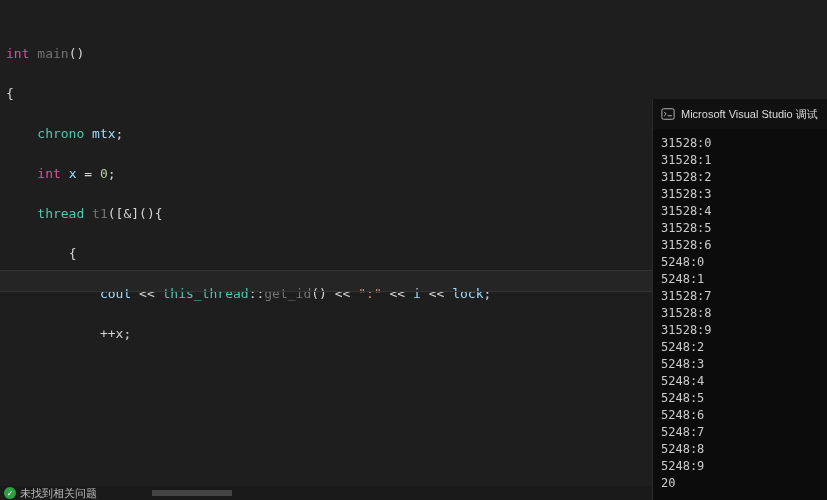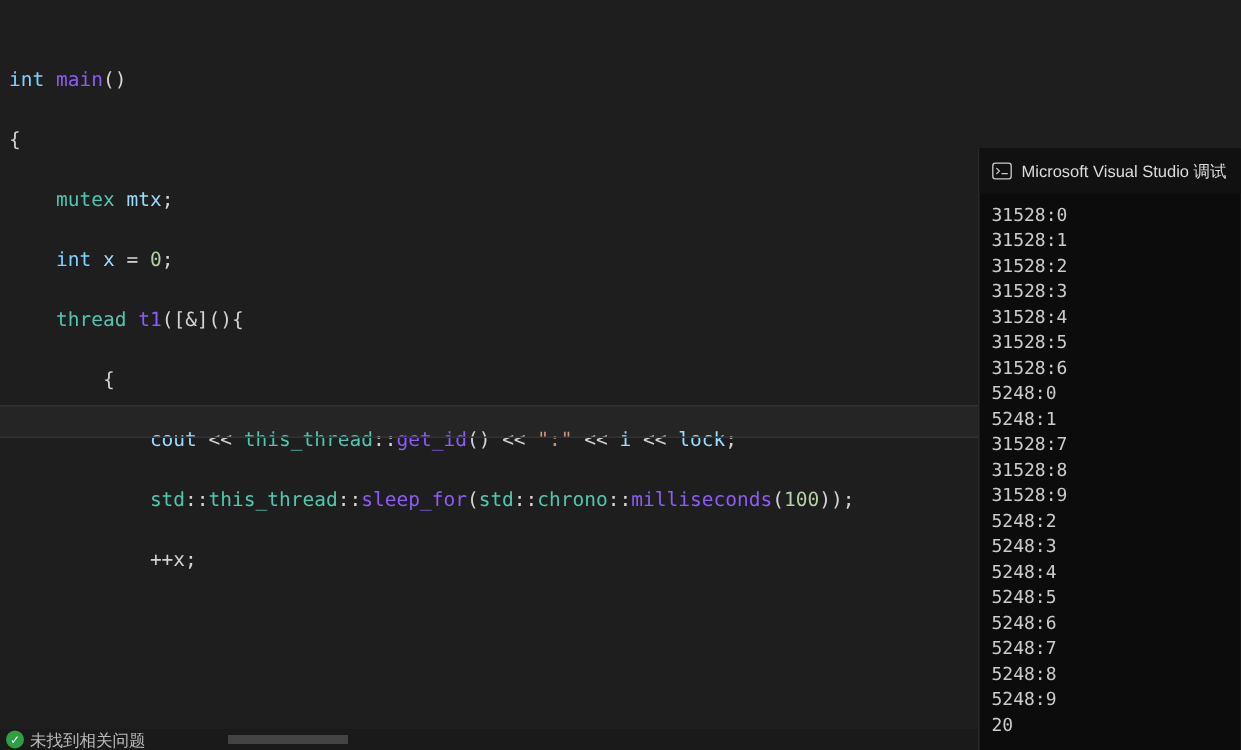--- a/index.html
+++ b/index.html
@@ -1,46 +1,45 @@
 <!DOCTYPE html>
 <html><head>
 <meta charset="utf-8">
 <style>
   html,body{margin:0;padding:0;width:827px;height:500px;overflow:hidden;background:#1e1e1e;font-family:Consolas,Menlo,monospace;font-size:13px;color:#d4d4d4}
   .editor{position:absolute;left:0;top:0;width:652px;height:500px;box-sizing:border-box;padding:4px 0 0 6px;line-height:20px;white-space:pre;overflow:hidden}
-  .kw{color:#7dd3fc}
+  .kw{color:#ec4899}
   .type{color:#4ec9b0}
   .num{color:#b5cea8}
-  .fn{color:#8b5cf6}
+  .fn{color:#737373}
   .str{color:#ce9178}
   .obj{color:#9cdcfe}
   .highlight-row{position:absolute;left:0;right:0;top:270px;height:20px;background:rgba(255,255,255,0.03);border-top:1px solid #333;border-bottom:1px solid #333;pointer-events:none}
   .console{position:absolute;left:652px;top:99px;width:175px;height:401px;background:#0c0c0c;color:#cccccc;border-left:1px solid #2a2a2a;box-sizing:border-box}
   .console .titlebar{height:30px;background:#111;display:flex;align-items:center;gap:6px;padding:0 8px;color:#ddd;font-family:"Segoe UI",sans-serif;font-size:11px;white-space:nowrap;overflow:hidden}
   .console .titlebar svg{flex:0 0 auto}
   .console .out{padding:6px 8px;line-height:17px;font-size:12px;white-space:pre}
   .statusbar{position:absolute;left:0;bottom:0;height:14px;width:652px;background:#1a1a1a;display:flex;align-items:center;font-family:"Segoe UI",sans-serif;font-size:11px;color:#bbb}
   .statusbar .check{width:12px;height:12px;border-radius:50%;background:#2ea043;margin:0 4px 0 4px;display:flex;align-items:center;justify-content:center;color:#fff;font-size:8px}
   .statusbar .scroll-track{flex:0 0 auto;margin-left:auto;width:500px;height:10px;position:relative}
   .statusbar .scroll-thumb{position:absolute;left:0;top:2px;width:80px;height:6px;background:#444}
   .code-line{display:block}
 </style>
 </head>
 <body>
 
 <div class="editor">
 <div class="highlight-row"></div>
 <span class="code-line"><span class="kw">int</span> <span class="fn">main</span><span>()</span></span>
 <span class="code-line"><span>{</span></span>
-<span class="code-line">    <span class="type">mutex</span> <span class="obj">mtx</span><span>;</span></span>
+<span class="code-line">    <span class="type">chrono</span> <span class="obj">mtx</span><span>;</span></span>
 <span class="code-line">    <span class="kw">int</span> <span class="obj">x</span> <span>=</span> <span class="num">0</span><span>;</span></span>
 <span class="code-line">    <span class="type">thread</span> <span class="fn">t1</span><span>([&amp;](){</span></span>
 <span class="code-line">        <span>{</span></span>
 <span class="code-line">            <span class="obj">cout</span> <span>&lt;&lt;</span> <span class="type">this_thread</span><span>::</span><span class="fn">get_id</span><span>()</span> <span>&lt;&lt;</span> <span class="str">":"</span> <span>&lt;&lt;</span> <span class="obj">i</span> <span>&lt;&lt;</span> <span class="obj">lock</span><span>;</span></span>
-<span class="code-line">            <span class="type">std</span><span>::</span><span class="type">this_thread</span><span>::</span><span class="fn">sleep_for</span>(<span class="type">std</span><span>::</span><span class="type">chrono</span><span>::</span><span class="fn">milliseconds</span>(<span class="num">100</span>))<span>;</span></span>
 <span class="code-line">            <span>++x</span><span>;</span></span>
 
 
 
 
 
 
 
 
 

